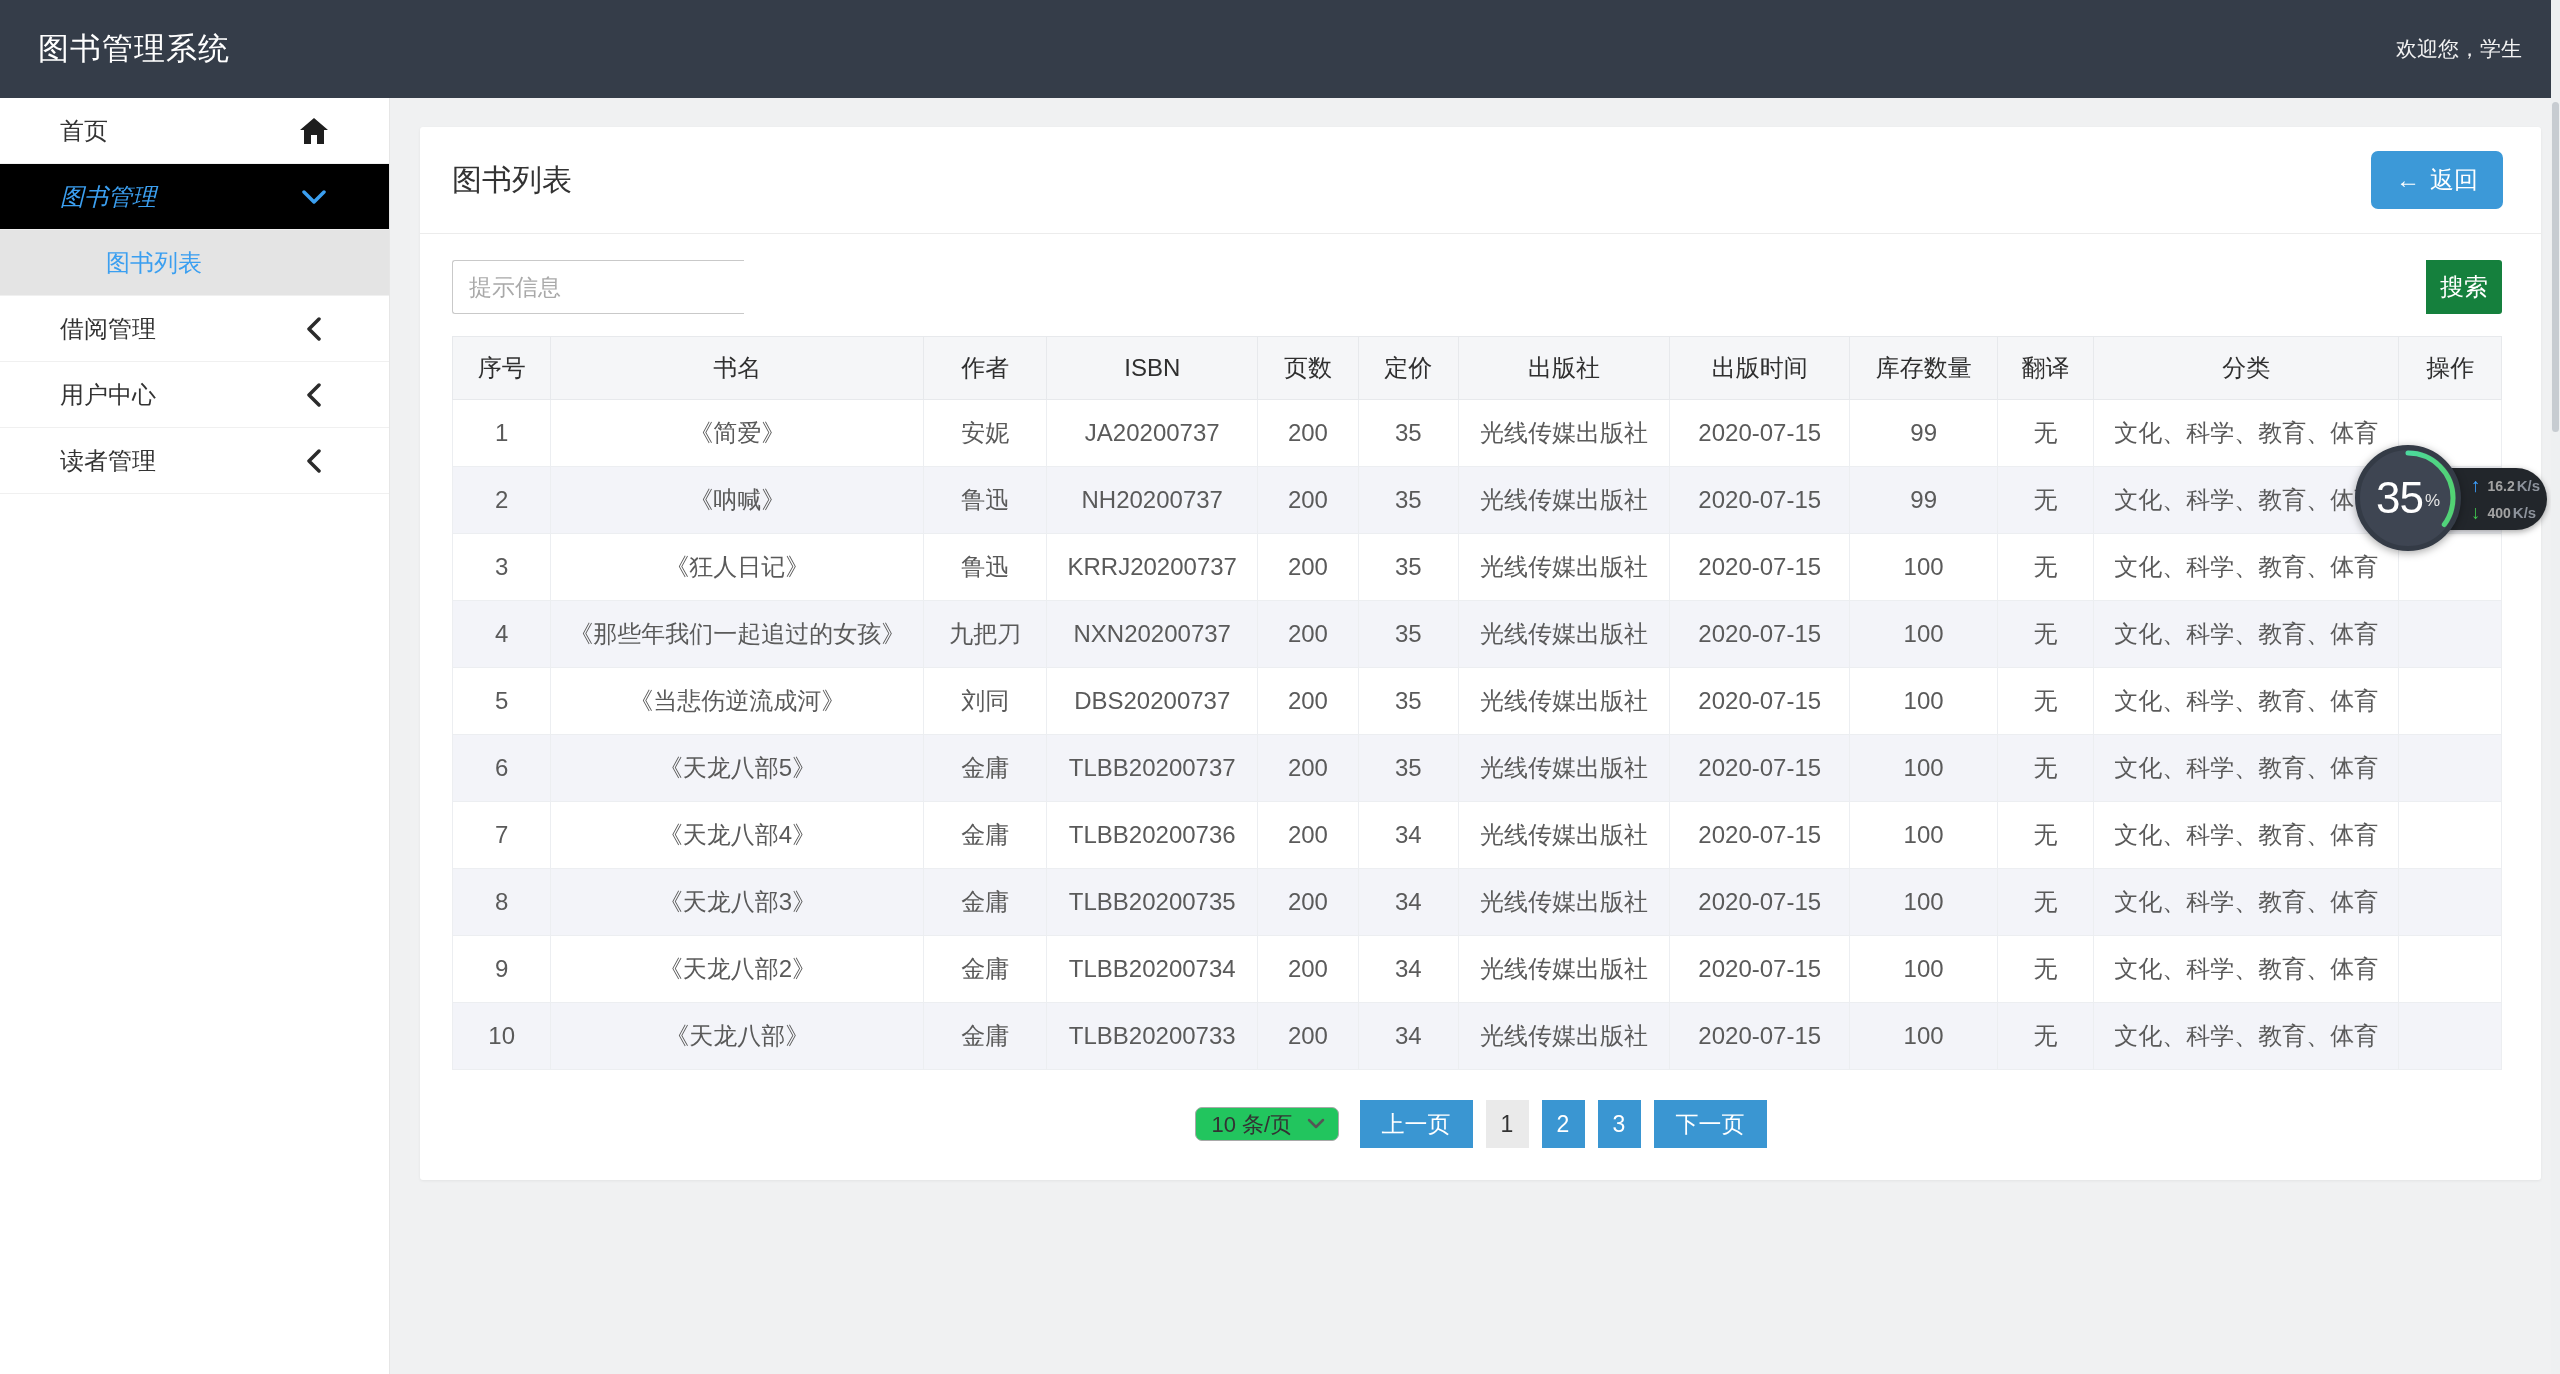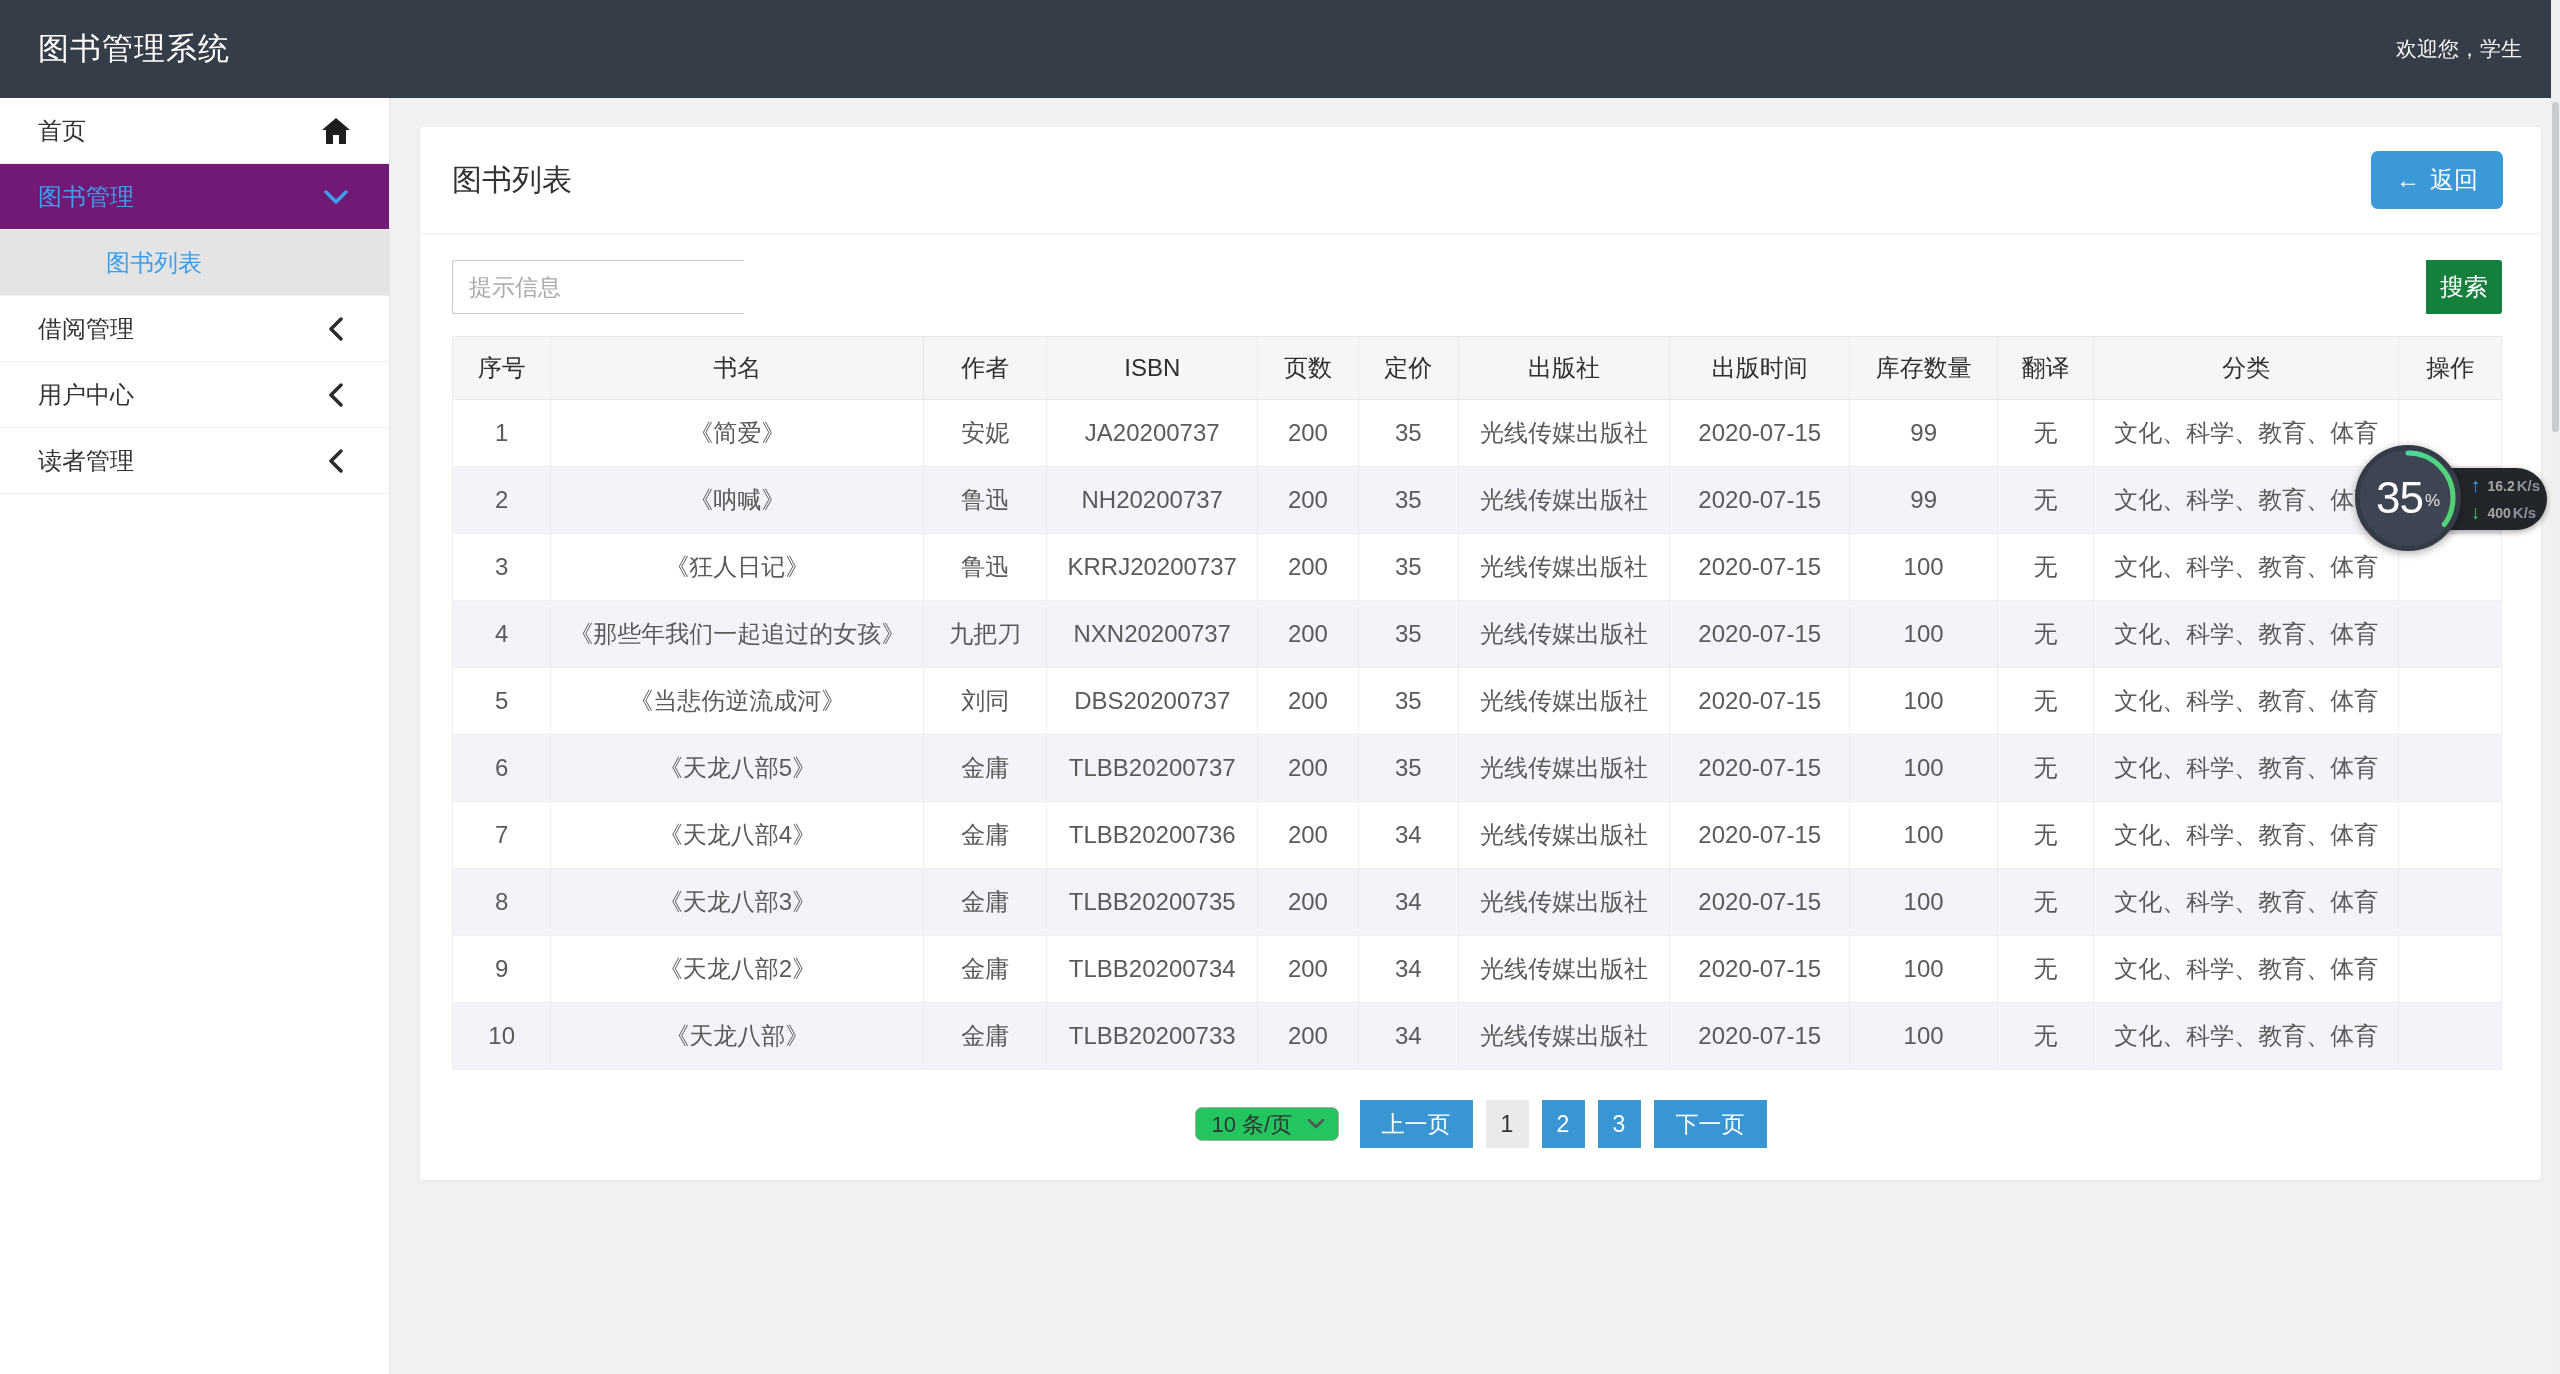--- a/index.html
+++ b/index.html
@@ -17,24 +17,24 @@
   .topbar .app-title { color:#ffffff; font-size:31px; font-weight:500; letter-spacing:1px;font-family:Liberation Mono, monospace; }
   .topbar .welcome { color:#f2f2f2; font-size:21px; }
 
   
   .sidebar {
     position:absolute; top:98px; left:0; bottom:0; width:390px;
     background:#ffffff; border-right:1px solid #e6e6e6; z-index:4;
   }
   .nav-item {
     height:66px; display:flex; align-items:center; justify-content:space-between;
-    padding:0 38px; font-size:24px; color:#333; cursor:pointer;
+    padding:0 60px; font-size:24px; color:#333; cursor:pointer;
     border-bottom:1px solid #f0f0f0; background:#fff;
   }
-  .nav-item.parent-open { background:#701a75; }
+  .nav-item.parent-open { background:#000000;font-style:italic; }
   .nav-item.parent-open .nav-label { color:#3b9ff0; }
   .nav-item.sub { padding-left:106px; }
   .nav-item.sub.selected { background:#e4e4e4; }
   .nav-item.sub.selected .nav-label { color:#3b9ff0; }
   .nav-icon { width:30px; height:30px; display:flex; align-items:center; justify-content:center; }
   .nav-icon svg { display:block; }
 
   
   .main { position:absolute; left:390px; right:0; top:98px; bottom:0; padding:29px 19px 0 30px; }
   .card {

